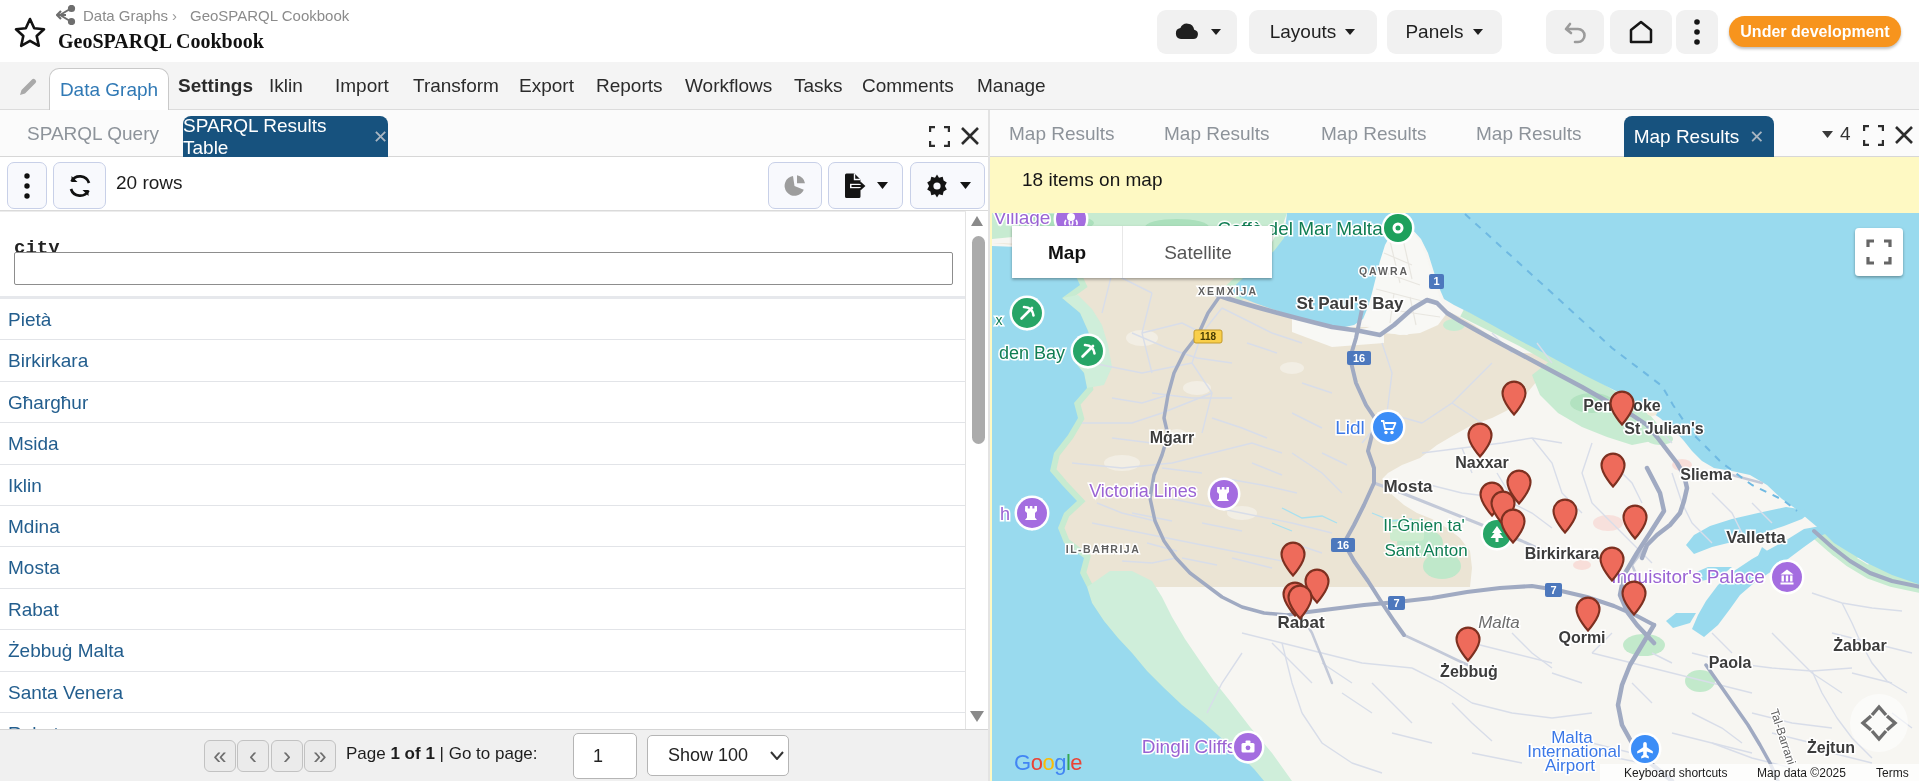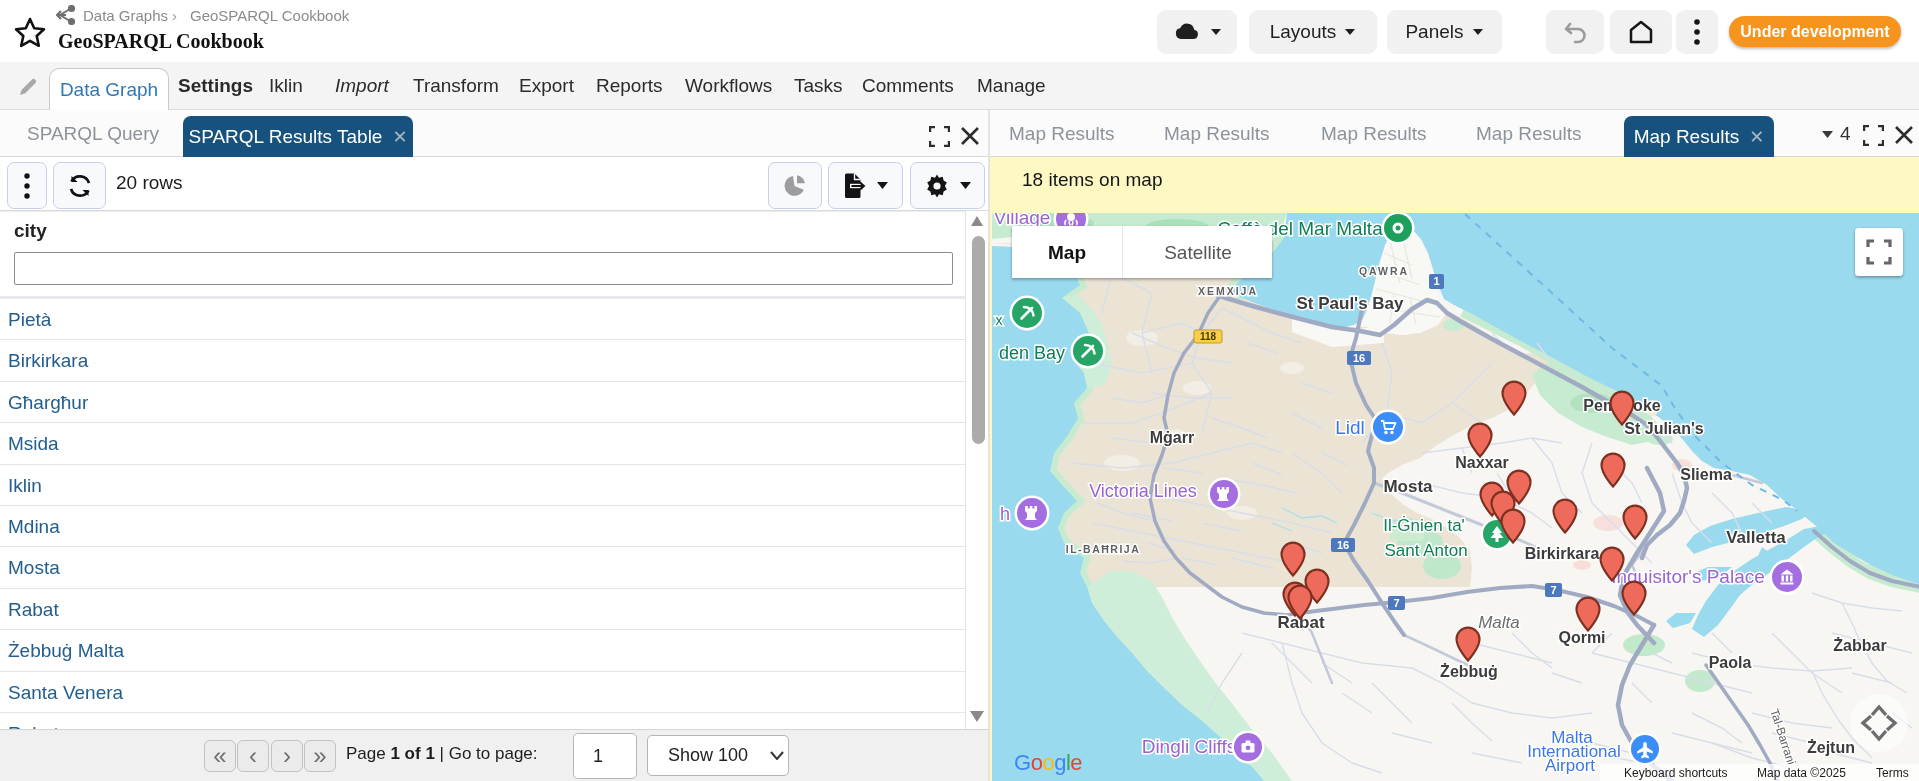--- a/index.html
+++ b/index.html
@@ -114,34 +114,34 @@
   <div id="badge">Under development</div>
 </div>
 
 <div id="nav">
   <svg class="abs" style="left:17px;top:14px" width="22" height="22" viewBox="0 0 22 22">
     <path d="M3 19 L4.5 14 L15 3.5 a2.1 2.1 0 0 1 3 0 l0.5 0.5 a2.1 2.1 0 0 1 0 3 L8 17.5 L3 19 Z" fill="#a9a9a9"></path>
   </svg>
   <div id="navactive">Data Graph</div>
   <div class="navtab" style="left:178px;font-weight:bold;">Settings</div>
   <div class="navtab" style="left:269px;">Iklin</div>
-  <div class="navtab" style="left:335px;font-style:italic;">Import</div>
+  <div class="navtab" style="left:335px;">Import</div>
   <div class="navtab" style="left:413px;">Transform</div>
   <div class="navtab" style="left:519px;">Export</div>
   <div class="navtab" style="left:596px;">Reports</div>
   <div class="navtab" style="left:685px;">Workflows</div>
   <div class="navtab" style="left:794px;">Tasks</div>
   <div class="navtab" style="left:862px;">Comments</div>
   <div class="navtab" style="left:977px;">Manage</div>
 </div>
 
 <div id="leftpanel">
   <div class="subtabrow">
     <div class="stab" style="left:27px;">SPARQL Query</div>
-    <div class="stabactive" style="left:183px;width:230px;">SPARQL Results Table<span class="stabx">✕</span></div>
+    <div class="stabactive" style="left:183px;width:205px;">SPARQL Results Table<span class="stabx">✕</span></div>
     <svg class="abs" style="left:929px;top:16px" width="21" height="21" viewBox="0 0 21 21">
       <g stroke="#2d2d2d" stroke-width="2.4" fill="none">
         <path d="M1 6 V1 H6"></path>
           <path d="M15 1 H20 V6"></path>
           <path d="M20 15 V20 H15"></path>
           <path d="M6 20 H1 V15"></path>
       </g>
     </svg>
     <svg class="abs" style="left:960px;top:16px" width="20" height="20" viewBox="0 0 20 20">
       <path d="M2 2 L18 18 M18 2 L2 18" stroke="#2d2d2d" stroke-width="2.6"></path>
@@ -185,21 +185,21 @@
       <svg width="26" height="26" viewBox="0 0 26 26">
         <path d="M13 1.5 l2 3.2 3.7-.9 .9 3.7 3.2 2 -1.9 3.5 1.9 3.5 -3.2 2 -.9 3.7 -3.7 -.9 -2 3.2 -2-3.2 -3.7 .9 -.9-3.7 -3.2-2 1.9-3.5 -1.9-3.5 3.2-2 .9-3.7 3.7 .9 Z" fill="#141414"></path>
         <circle cx="13" cy="13" r="3.6" fill="#f8f9fd"></circle>
       </svg>
       <svg width="13" height="9" viewBox="0 0 13 9" style="margin-left:9px">
           <path d="M1 1 L6.5 8 L12 1 Z" fill="#141414"></path>
         </svg>
     </div>
   </div>
   <div id="tablearea">
-    <div class="abs" style="left:14px;top:8px;font-size:19px;font-weight:bold;color:#222;">city</div>
+    <div class="abs" style="left:14px;top:25px;font-size:19px;font-weight:bold;color:#222;font-family:Liberation Mono, monospace;">city</div>
     <div class="abs" style="left:14px;top:40px;width:939px;height:33px;border:1px solid #8d8d8d;border-radius:2px;background:#fff;"></div>
     <div class="abs" style="left:0;top:84px;width:966px;height:3px;background:#e6e8ec;"></div>
     <div class="row" style="top:97px;">Pietà</div>
     <div class="row" style="top:138px;">Birkirkara</div>
     <div class="row" style="top:180px;">Għargħur</div>
     <div class="row" style="top:221px;">Msida</div>
     <div class="row" style="top:263px;">Iklin</div>
     <div class="row" style="top:304px;">Mdina</div>
     <div class="row" style="top:345px;">Mosta</div>
     <div class="row" style="top:387px;">Rabat</div>

